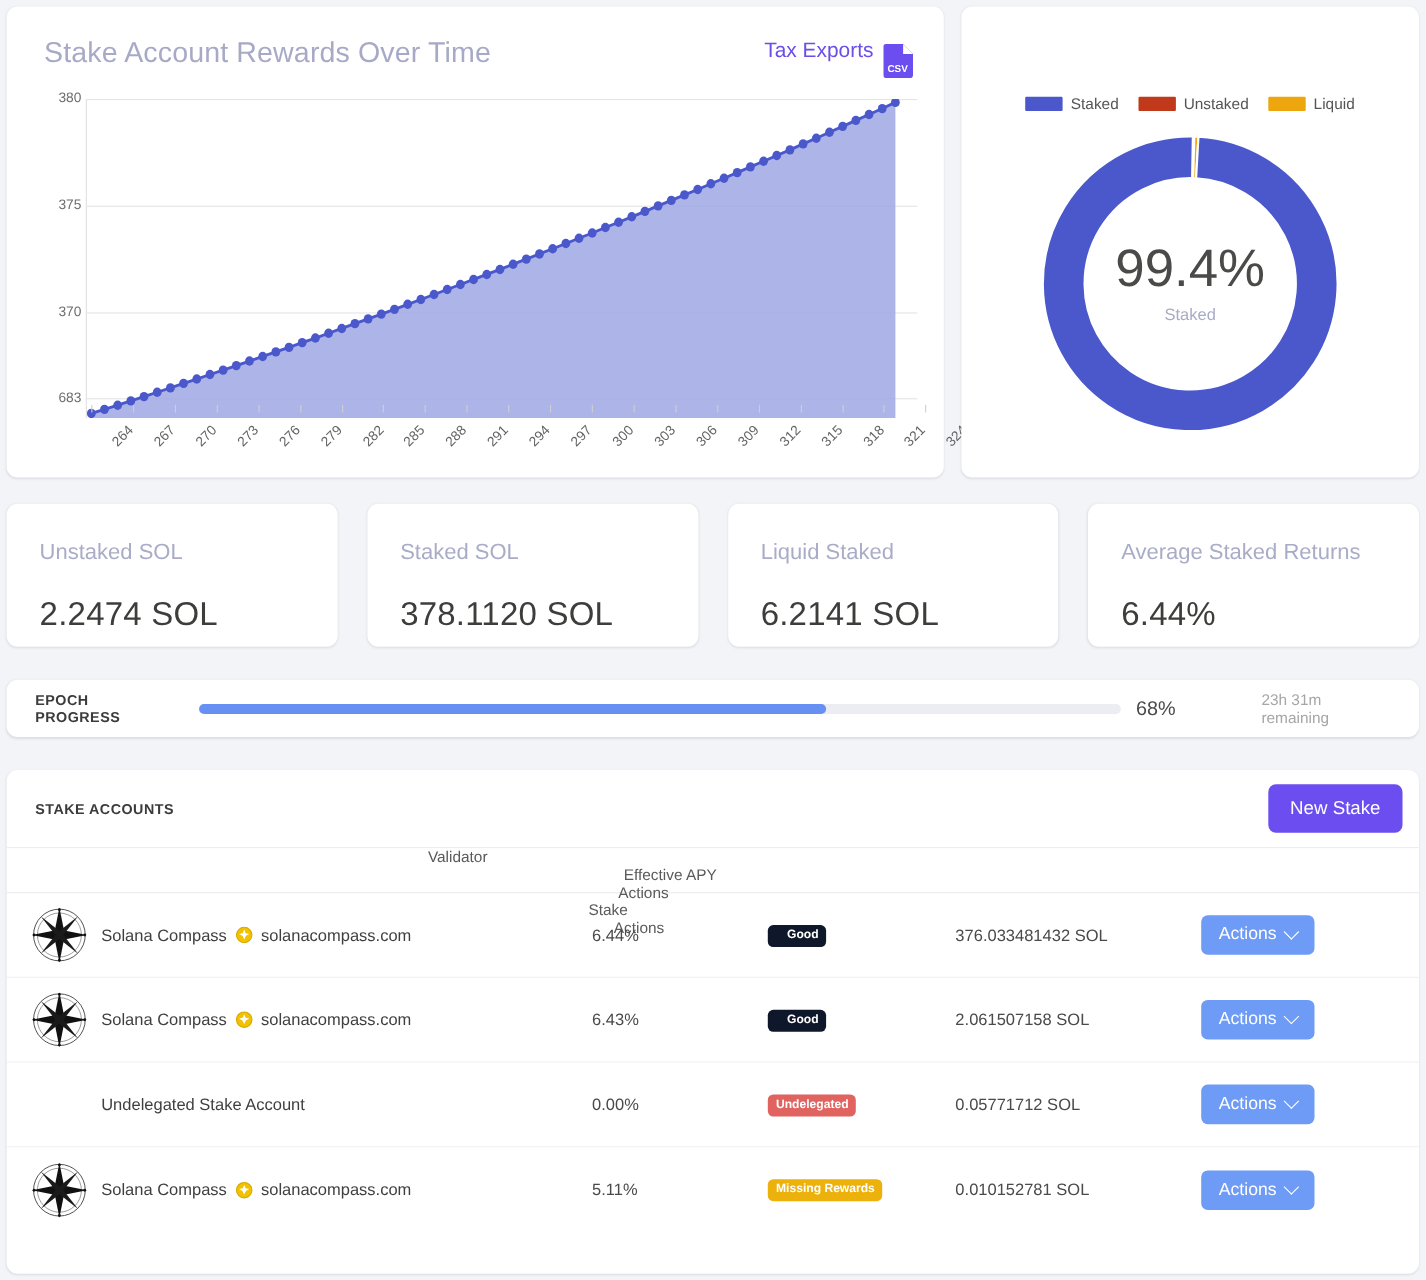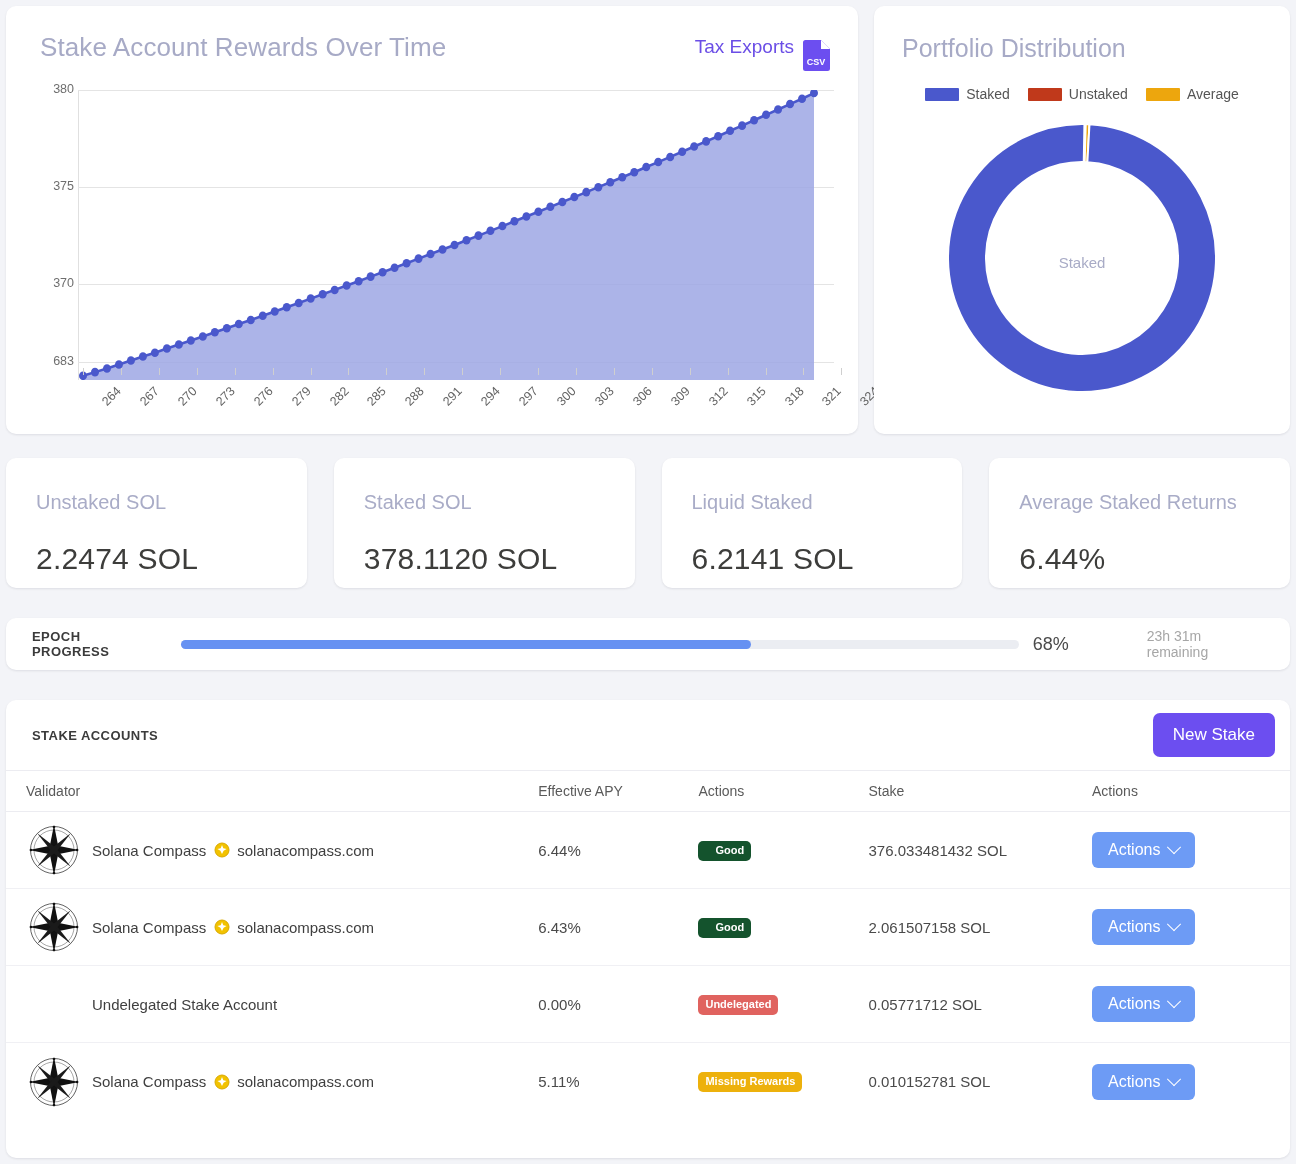--- a/index.html
+++ b/index.html
@@ -94,41 +94,42 @@
     position: absolute; right: 15px; top: 13px;
     background: #6c4ef0; color: #fff; border: none; border-radius: 7px;
     font-size: 17px; font-family: inherit; padding: 0 20px; height: 44px;
     cursor: pointer;
     margin-left: 27px;
   }
   .thead {
     display: flex; align-items: center; height: 42px;
     border-top: 1px solid #ececf1; border-bottom: 1px solid #ececf1;
     padding: 0 20px;
+    flex-direction: column;
   }
   .th { font-size: 14px; color: #5a5a5a; }
   .c-validator { width: 518px; }
   .c-apy { width: 162px; }
   .c-health { width: 172px; }
   .c-stake { width: 226px; }
   .c-actions { width: 180px; }
 
   .row { display: flex; align-items: center; height: 77px; padding: 0 20px; border-bottom: 1px solid #f0f0f4; }
   .row:last-child { border-bottom: none; }
   .val-cell { width: 518px; display: flex; align-items: center; }
   .avatar { width: 56px; height: 56px; flex: 0 0 56px; margin-right: 10px; }
   .avatar.blank { visibility: hidden; }
   .avatar svg { display: block; }
   .val-name { font-size: 15px; color: #3f3f3f; }
   .verified { width: 16px; height: 16px; margin: 0 7px 0 8px; flex: 0 0 16px; }
   .val-domain { font-size: 15px; color: #3f3f3f; }
   .apy-cell { width: 162px; font-size: 15px; color: #4a4a4a; }
   .health-cell { width: 172px; }
   .badge { display: inline-block; border-radius: 5px; color: #fff; font-size: 11px; font-weight: 700; padding: 4px 7px 5px; line-height: 1; }
-  .badge.good { background: #14532d; padding-left: 17px; }
+  .badge.good { background: #0f172a; padding-left: 17px; }
   .badge.undelegated { background: #e0635f; }
   .badge.missing { background: #edb10c; }
   .stake-cell { width: 226px; font-size: 15px; color: #4a4a4a; }
   .actions-cell { width: 180px; }
   .actions-btn {
     background: #6d9bf5; color: #fff; border: none; border-radius: 6px;
     height: 36px; padding: 0 16px; font-size: 16px; font-family: inherit;
     display: inline-flex; align-items: center; gap: 9px; cursor: pointer;
   }
   .chev { display: inline-block; width: 10px; height: 10px; border-right: 1.6px solid #fff; border-bottom: 1.6px solid #fff; transform: rotate(45deg) translate(-2px,-2px); }
@@ -280,43 +281,43 @@
             <div class="xlabel" style="left: 620.689px; top: 2px;">312</div>
             <div class="xlabel" style="left: 658.607px; top: 2px;">315</div>
             <div class="xlabel" style="left: 696.525px; top: 2px;">318</div>
             <div class="xlabel" style="left: 734.443px; top: 2px;">321</div>
             <div class="xlabel" style="left: 772.361px; top: 2px;">324</div>
           </div>
       </div>
     </div>
 
     <div class="card donut-card">
-      <div class="donut-title">Portfolio Distribution</div>
       <div class="donut-legend" id="donutLegend">
           <div class="lg-item">
             <span class="lg-swatch" style="background: rgb(74, 88, 204);"></span>
             <span class="lg-text">Staked</span>
           </div>
           <div class="lg-item">
             <span class="lg-swatch" style="background: rgb(192, 57, 27);"></span>
             <span class="lg-text">Unstaked</span>
           </div>
           <div class="lg-item">
             <span class="lg-swatch" style="background: rgb(237, 166, 13);"></span>
-            <span class="lg-text">Average</span>
+            <span class="lg-text">Liquid</span>
           </div>
         </div>
       <div class="donut-wrap">
         <div class="donut">
           <svg id="donutSvg" viewBox="0 0 296 296" width="296" height="296">
               <path d="M148 14 A134 134 0 0 1 151.74149958895822 14.052244584592529 L150.6804773174626 52.03742895612598 A96 96 0 0 0 148 52 Z" fill="#c0391b" stroke="#ffffff" stroke-width="2"></path>
               <path d="M151.74149958895822 14.052244584592529 A134 134 0 0 1 155.48008166908392 14.20893759961453 L153.3588644793437 52.14968663852983 A96 96 0 0 0 150.6804773174626 52.03742895612598 Z" fill="#eda60d" stroke="#ffffff" stroke-width="2"></path>
               <path d="M155.48008166908392 14.20893759961453 A134 134 0 1 1 150.43215728493223 14.022074165400852 L149.74244103995144 52.01581432745135 A96 96 0 1 0 153.3588644793437 52.14968663852983 Z" fill="#4a58cc" stroke="#ffffff" stroke-width="2"></path>
             </svg>
           <div class="donut-center">
+            <div class="donut-pct">99.4%</div>
             <div class="donut-sub">Staked</div>
           </div>
         </div>
       </div>
     </div>
   </div>
 
   <div class="stats" id="statsRow">
       <div class="card stat">
         <div class="stat-label">Unstaked SOL</div>

